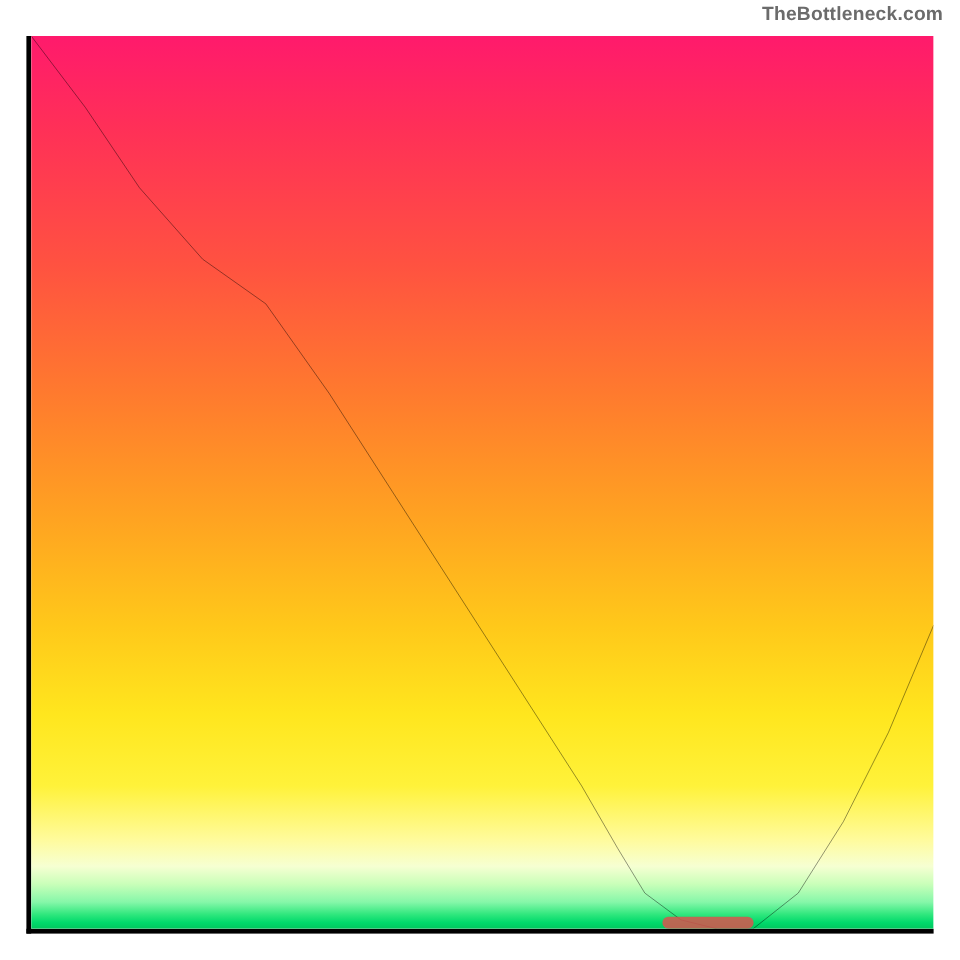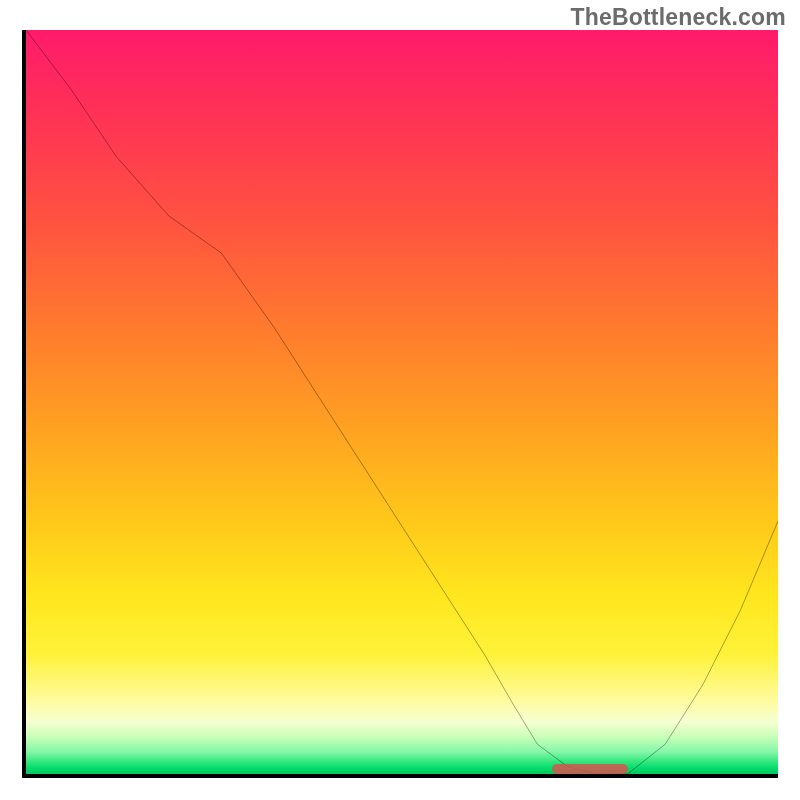--- a/index.html
+++ b/index.html
@@ -13,21 +13,21 @@
   }
   .frame {
     position: relative;
     width: 800px;
     height: 800px;
   }
   .watermark {
     position: absolute;
     top: 4px;
     right: 14px;
-    font-size: 23px;
+    font-size: 16px;
     font-weight: 600;
     color: #6b6b6b;
     letter-spacing: 0.2px;
   }
   .plot-area {
     position: absolute;
     left: 22px;
     top: 30px;
     width: 756px;   
     height: 748px;  

